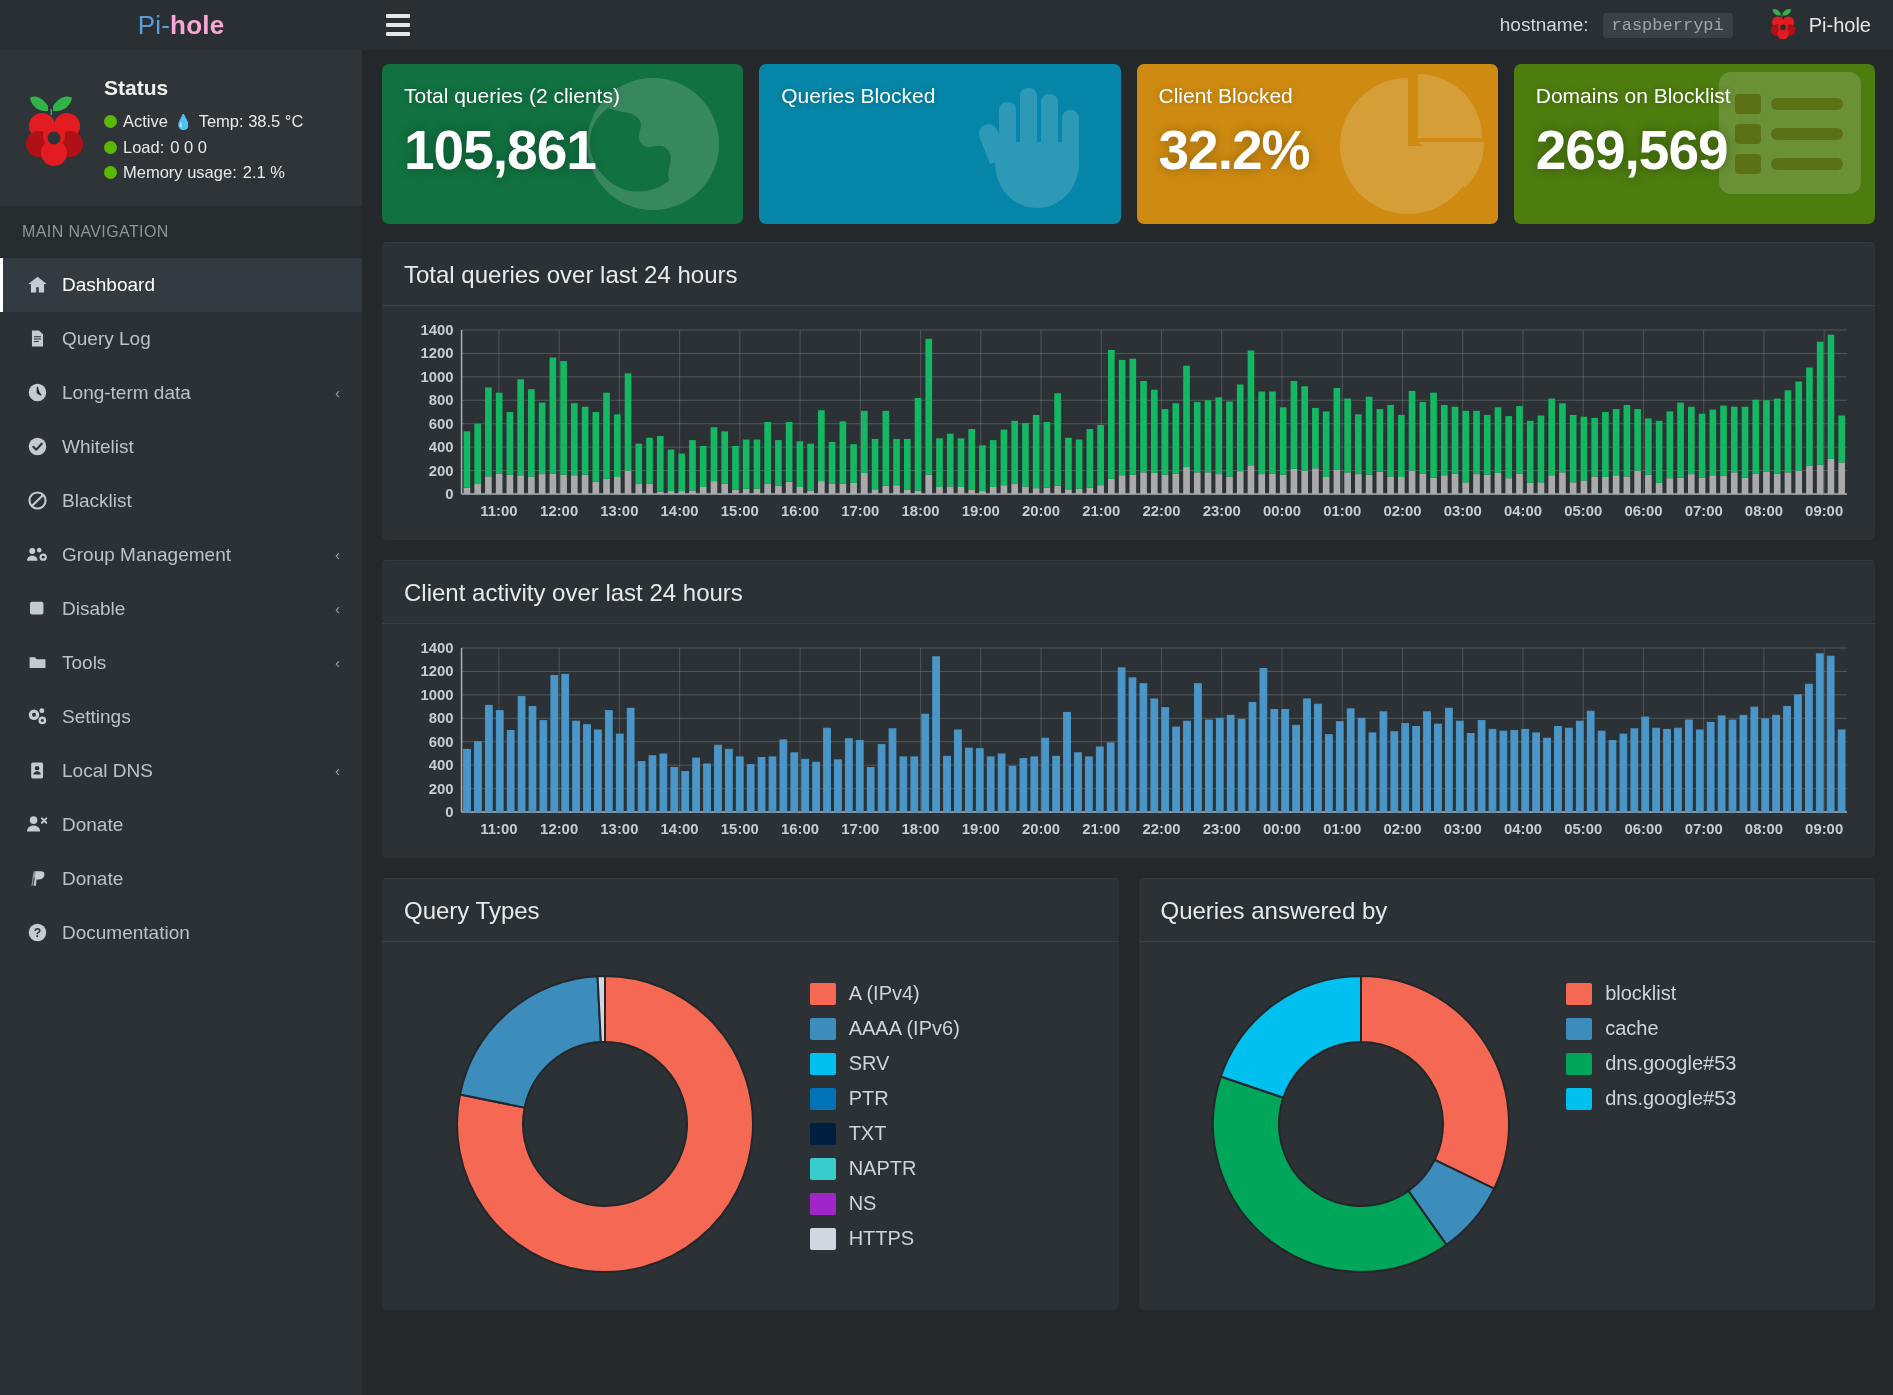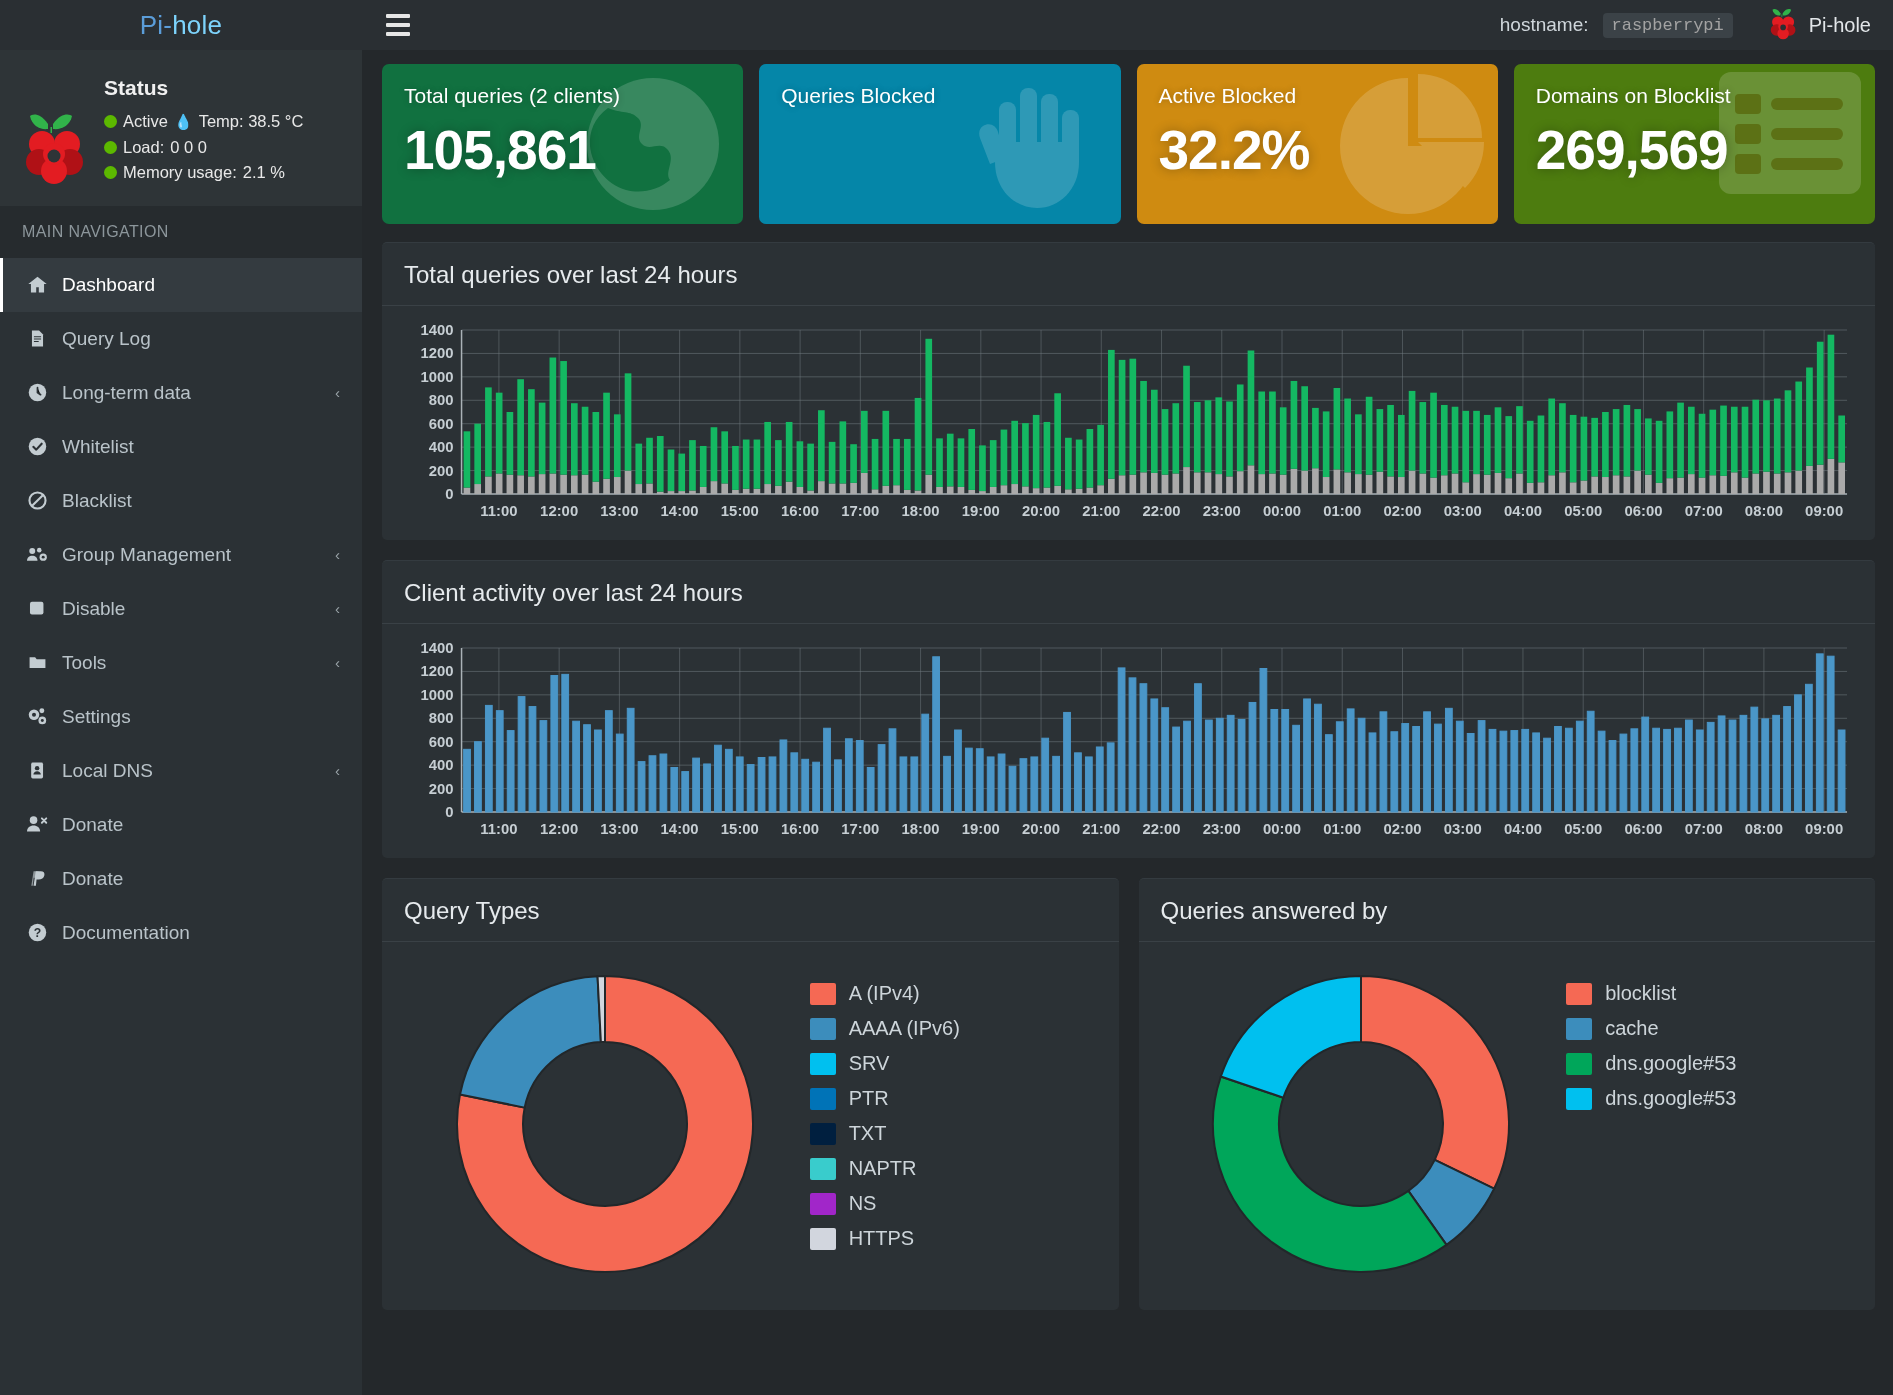--- a/index.html
+++ b/index.html
@@ -15,25 +15,25 @@
   .sidebar {
     width: 362px; min-width: 362px; height: 1395px;
     background: #2b3135;
     position: relative; z-index: 3;
   }
   .sidebar-logo {
     height: 50px; background: #2a2f33;
     display: flex; align-items: center; justify-content: center;
   }
   .logo-text { font-size: 26px; font-weight: 300; color: #5b9dd9; letter-spacing: .2px; }
-  .logo-text b { font-weight: 400; color: #7dd3fc; }
+  .logo-text b { font-weight: 700; color: #f9a8d4; }
 
   .status-panel {
     background: #2e3437; padding: 22px 18px 20px 22px;
-    display: flex; gap: 14px; align-items: flex-end;
+    display: flex; gap: 14px; align-items: center;
   }
   .pi-logo { width: 68px; height: 78px; flex: 0 0 68px; position: relative; }
   .status-body { padding-top: 4px; }
   .status-title { color: #f0f0f0; font-size: 21px; font-weight: 700; margin-bottom: 9px; }
   .status-line {
     color: #e8e8e8; font-size: 16.5px; line-height: 1.55;
     display: flex; align-items: center; gap: 6px; white-space: nowrap;
   }
   .dot { width: 13px; height: 13px; border-radius: 50%; background: #5cb800; display:inline-block; flex:0 0 13px;}
   .drop { color:#38a7d9; font-size: 15px; }
@@ -344,21 +344,21 @@
                 </g>
               </svg></div>
             <div class="stat-label">Queries Blocked</div>
           </div>
           <div class="stat" style="background: rgb(207, 139, 17);">
             <div class="stat-bg"><svg width="150" height="150" viewBox="0 0 150 150">
                 <path fill="#fff" d="M70 78V10A68 68 0 1 0 138 78z"></path>
                 <path fill="#fff" d="M80 0v64h64A64 64 0 0 0 80 0z" transform="translate(0 6)"></path>
                 <path fill="#fff" d="M80 74h66a66 66 0 0 1-19 46z"></path>
               </svg></div>
-            <div class="stat-label">Active Blocked</div>
+            <div class="stat-label">Client Blocked</div>
             <div class="stat-value">32.2%</div>
           </div>
           <div class="stat" style="background: #4d7c0f;">
             <div class="stat-bg"><svg width="150" height="130" viewBox="0 0 150 130">
                 <rect x="4" y="4" width="142" height="122" rx="12" fill="#fff"></rect>
                 <g fill="#a93b34">
                   <rect x="20" y="26" width="26" height="20" rx="4"></rect>
                   <rect x="56" y="30" width="72" height="12" rx="6"></rect>
                   <rect x="20" y="56" width="26" height="20" rx="4"></rect>
                   <rect x="56" y="60" width="72" height="12" rx="6"></rect>

